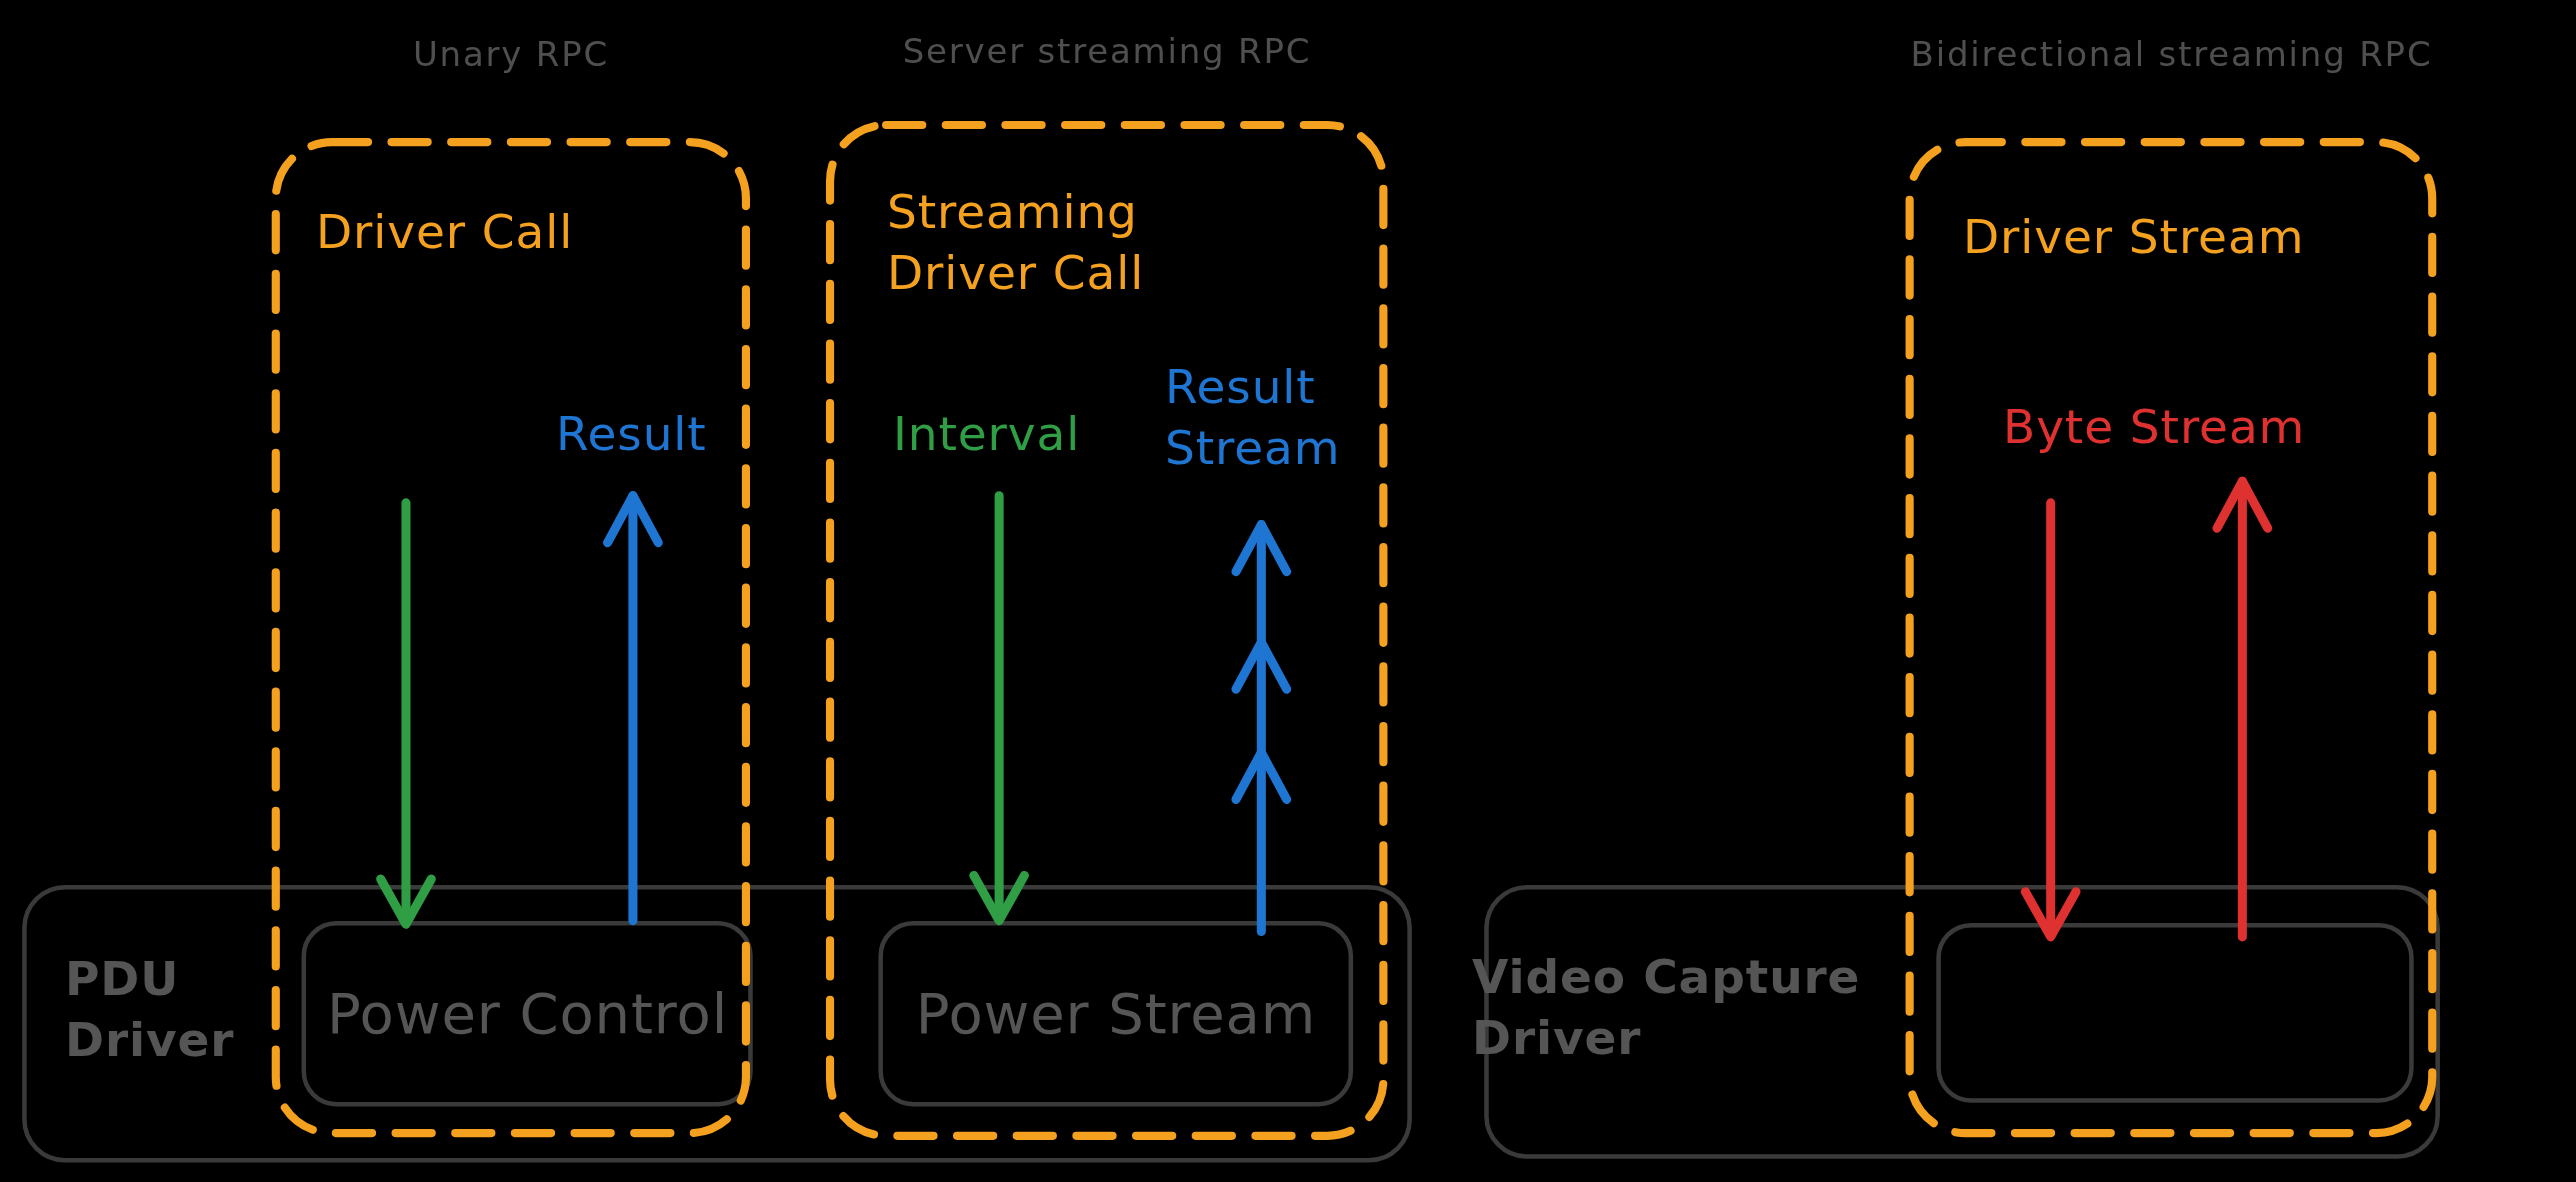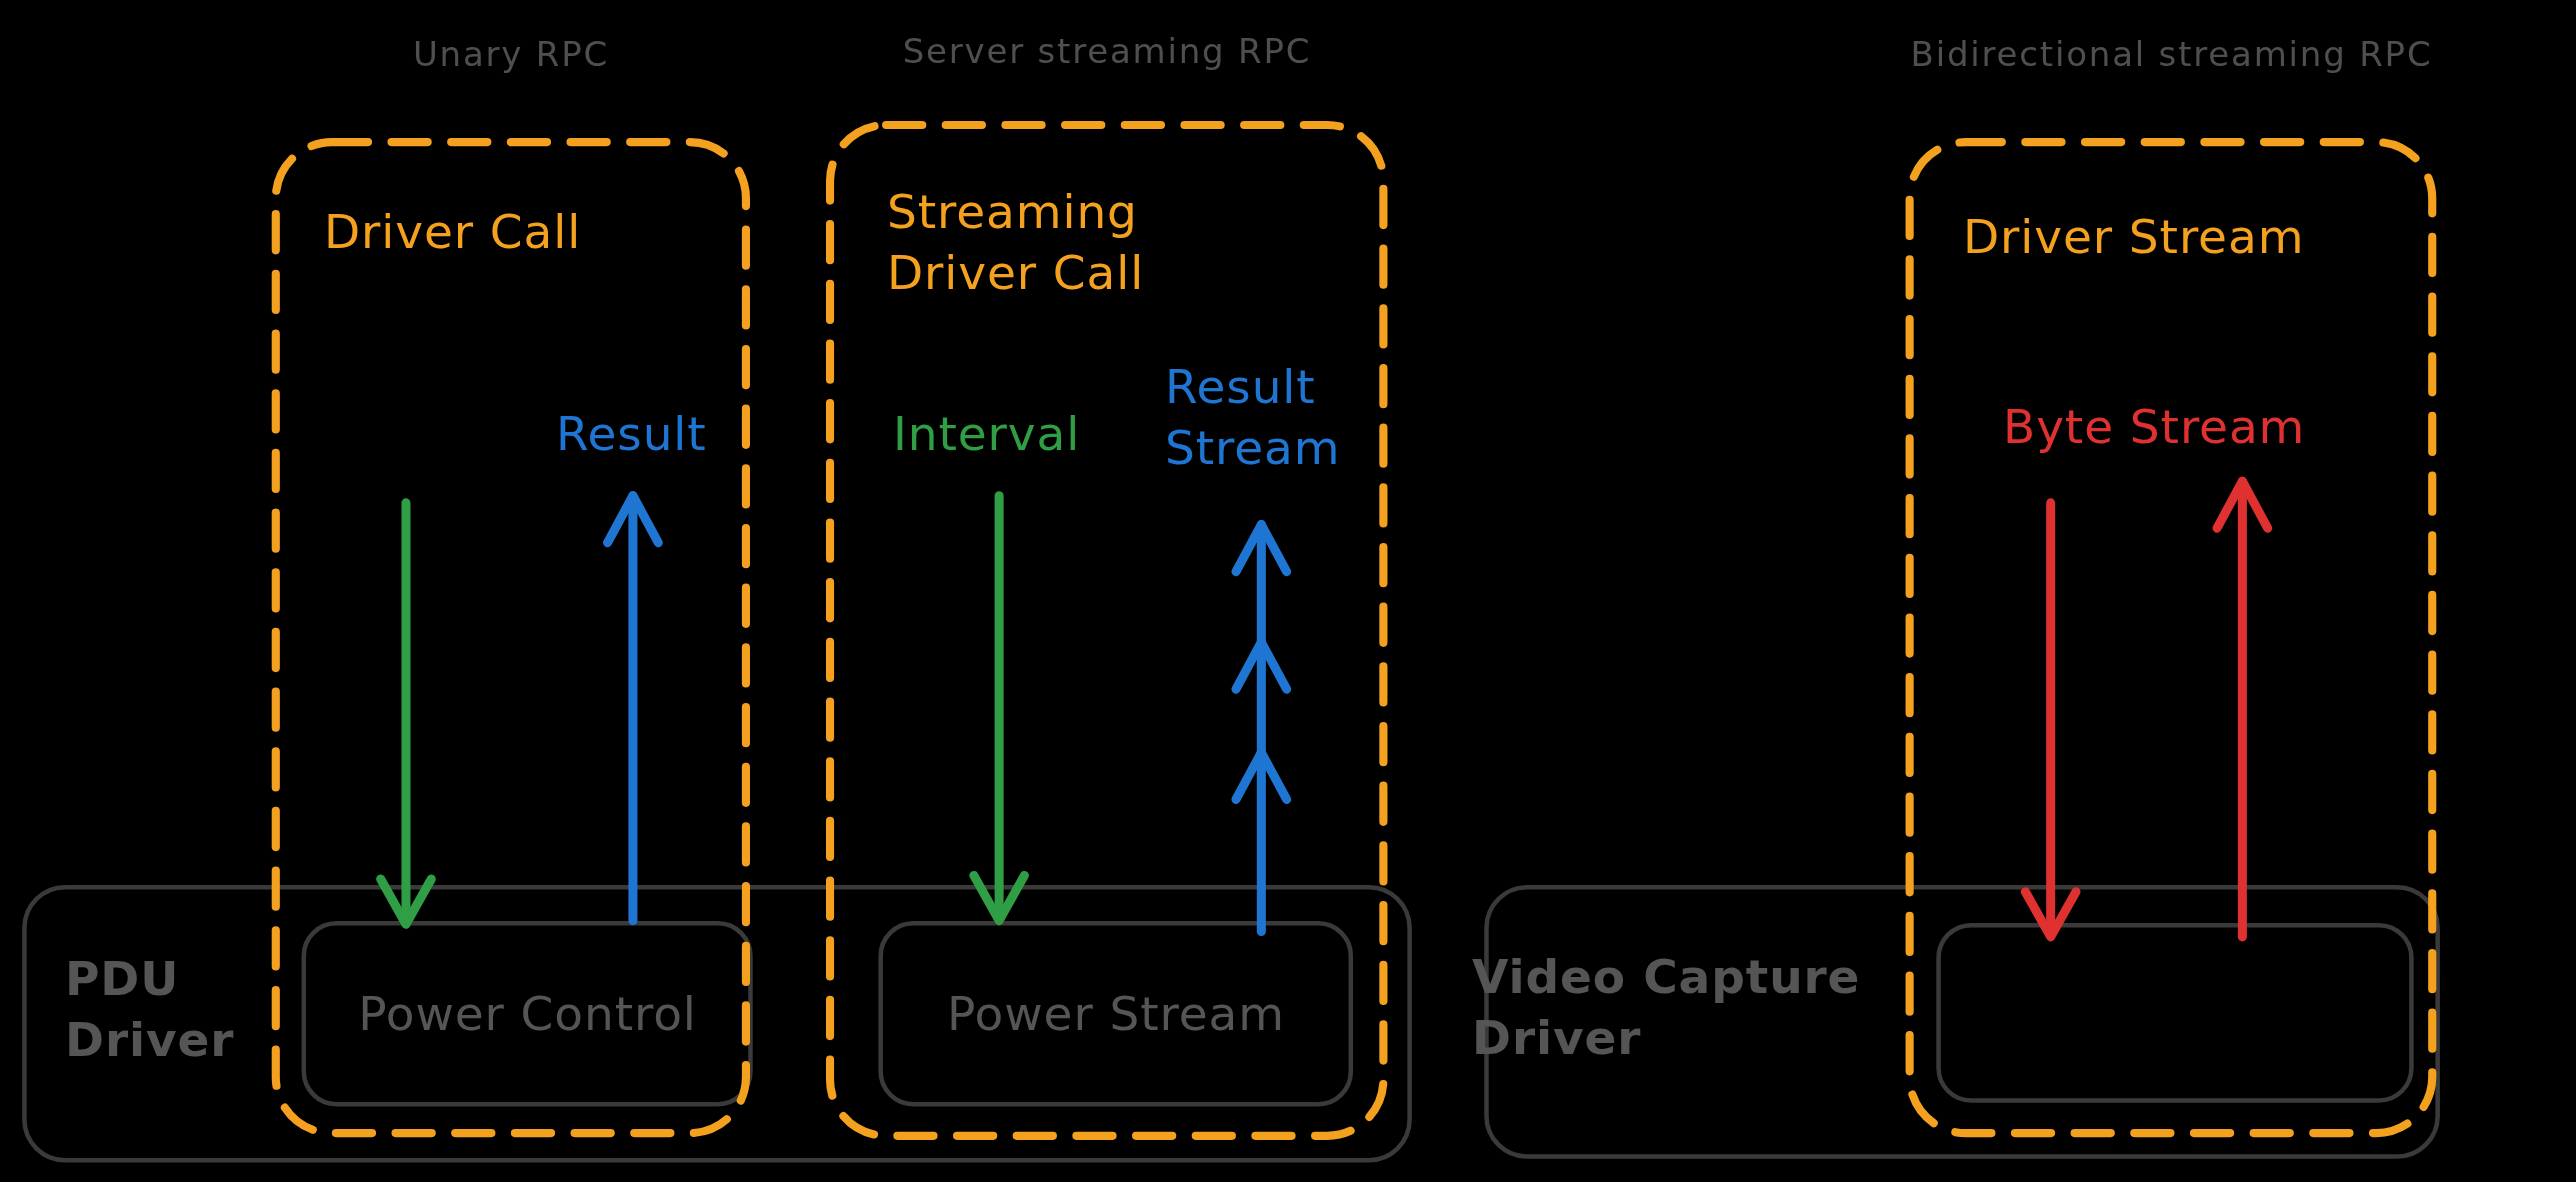--- a/index.html
+++ b/index.html
@@ -38,21 +38,21 @@
   .orange { color: #f5a120; }
   .green  { color: #2f9e44; }
   .blue   { color: #1f76d2; }
   .red    { color: #e03131; }
   .gray   { color: #555555; font-weight: bold; }
   .boxlabel {
     position: absolute;
     display: flex;
     align-items: center;
     justify-content: center;
-    font-size: 47px;
+    font-size: 56px;
     letter-spacing: 0.9px;
     color: #555555;
     text-align: center;
   }
 </style>
 </head>
 <body>
 
 <div class="canvas">
 
@@ -111,21 +111,21 @@
     <g stroke="#e03131" stroke-width="10" fill="none" stroke-linecap="round" stroke-linejoin="round">
       <line x1="2480" y1="1036" x2="2480" y2="532"></line>
       <polyline points="2452,584 2480,532 2508,584"></polyline>
     </g>
   </svg>
 
   <div class="title" style="left:276px; top:34px; width:470px;">Unary RPC</div>
   <div class="title" style="left:803px; top:31px; width:608px;">Server streaming RPC</div>
   <div class="title" style="left:1845px; top:34px; width:653px;">Bidirectional streaming RPC</div>
 
-  <div class="txt orange" style="left:324px; top:201px;">Driver Call</div>
+  <div class="txt orange" style="left:316px; top:201px;">Driver Call</div>
   <div class="txt blue" style="left:556px; top:403px;">Result</div>
 
   <div class="txt orange" style="left:887px; top:181px; width:307px;">Streaming Driver Call</div>
   <div class="txt green" style="left:893px; top:403px;">Interval</div>
   <div class="txt blue" style="left:1165px; top:356px; width:212px;">Result Stream</div>
 
   <div class="txt orange" style="left:1963px; top:206px;">Driver Stream</div>
   <div class="txt red" style="left:2003px; top:396px;">Byte Stream</div>
 
   <div class="txt gray" style="left:65px; top:948px; width:194px;">PDU Driver</div>

